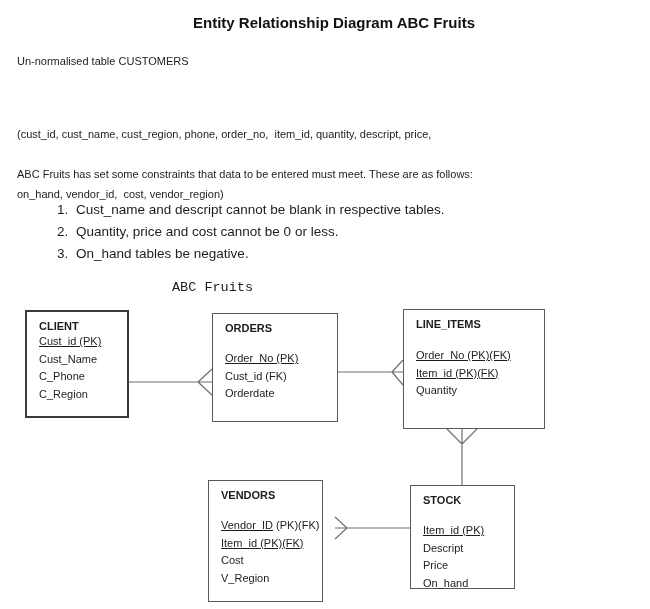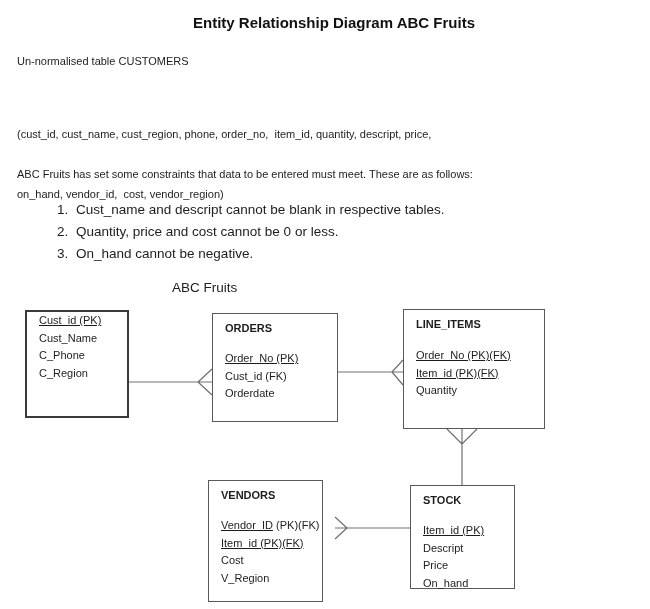--- a/index.html
+++ b/index.html
@@ -12,21 +12,21 @@
     top:14px;left:0;width:668px;text-align:center;
     font-size:15px;font-weight:bold;color:#111;
   }
   .body-text{font-size:11px;white-space:pre-wrap;}
   #unnorm-heading{top:55px;left:17px;}
   #attr-lines{top:84px;left:17px;line-height:20px;}
   #constraints-intro{top:168px;left:17px;}
   .list-row{position:absolute;left:57px;font-size:13.5px;}
   .list-num{display:inline-block;width:14px;}
   .list-text{padding-left:5px;}
-  #diagram-label{top:280px;left:172px;font-size:13.5px;}
+  #diagram-label{top:280px;left:172px;font-size:13.5px;font-family:Liberation Mono, monospace;}
   svg.overlay{position:absolute;top:0;left:0;pointer-events:none;}
   .entity{
     position:absolute;background:#fff;border:1px solid #595959;
     box-sizing:border-box;font-size:11px;line-height:13px;
   }
   .entity.thick{border:2px solid #3a3a3a;}
   .etitle{font-weight:bold;padding:8px 0 0 12px;}
   .fields{padding-left:12px;}
   .field{line-height:17.5px;white-space:pre;}
   .ul{text-decoration:underline;}
@@ -55,35 +55,36 @@
 
 <div class="abs body-text" id="constraints-intro">ABC Fruits has set some constraints that data to be entered must meet. These are as follows:</div>
 
 <div class="list-row" style="top:202px;">
   <span class="list-num">1.</span><span class="list-text">Cust_name and descript cannot be blank in respective tables.</span>
 </div>
 <div class="list-row" style="top:224px;">
   <span class="list-num">2.</span><span class="list-text">Quantity, price and cost cannot be 0 or less.</span>
 </div>
 <div class="list-row" style="top:246px;">
-  <span class="list-num">3.</span><span class="list-text">On_hand cannot be negative.</span>
+  <span class="list-num">3.</span><span class="list-text">On_hand tables be negative.</span>
 </div>
 
 <div class="abs" id="diagram-label">ABC Fruits</div>
 
 <svg class="overlay" width="650" height="609" viewBox="0 0 650 609">
   <g stroke="#707070" stroke-width="1.2" fill="none">
     <path d="M129,382 H212 M198,382 L212,369 M198,382 L212,395"></path>
     <path d="M338,372 H403 M392,372 L403,360 M392,372 L403,385"></path>
     <path d="M462,429 V485 M462,444 L447,429 M462,444 L477,429"></path>
     <path d="M335,528 H410 M347,528 L335,517 M347,528 L335,539"></path>
   </g>
 </svg>
 
 <div class="entity thick" id="ent-client">
+  <div class="etitle">CLIENT</div>
   <div class="fields">
     <div class="field"><span class="ul">Cust_id (PK)</span><span></span></div>
     <div class="field"><span class="ul"></span><span>Cust_Name</span></div>
     <div class="field"><span class="ul"></span><span>C_Phone</span></div>
     <div class="field"><span class="ul"></span><span>C_Region</span></div>
   </div>
 </div>
 
 <div class="entity" id="ent-orders">
   <div class="etitle">ORDERS</div>

